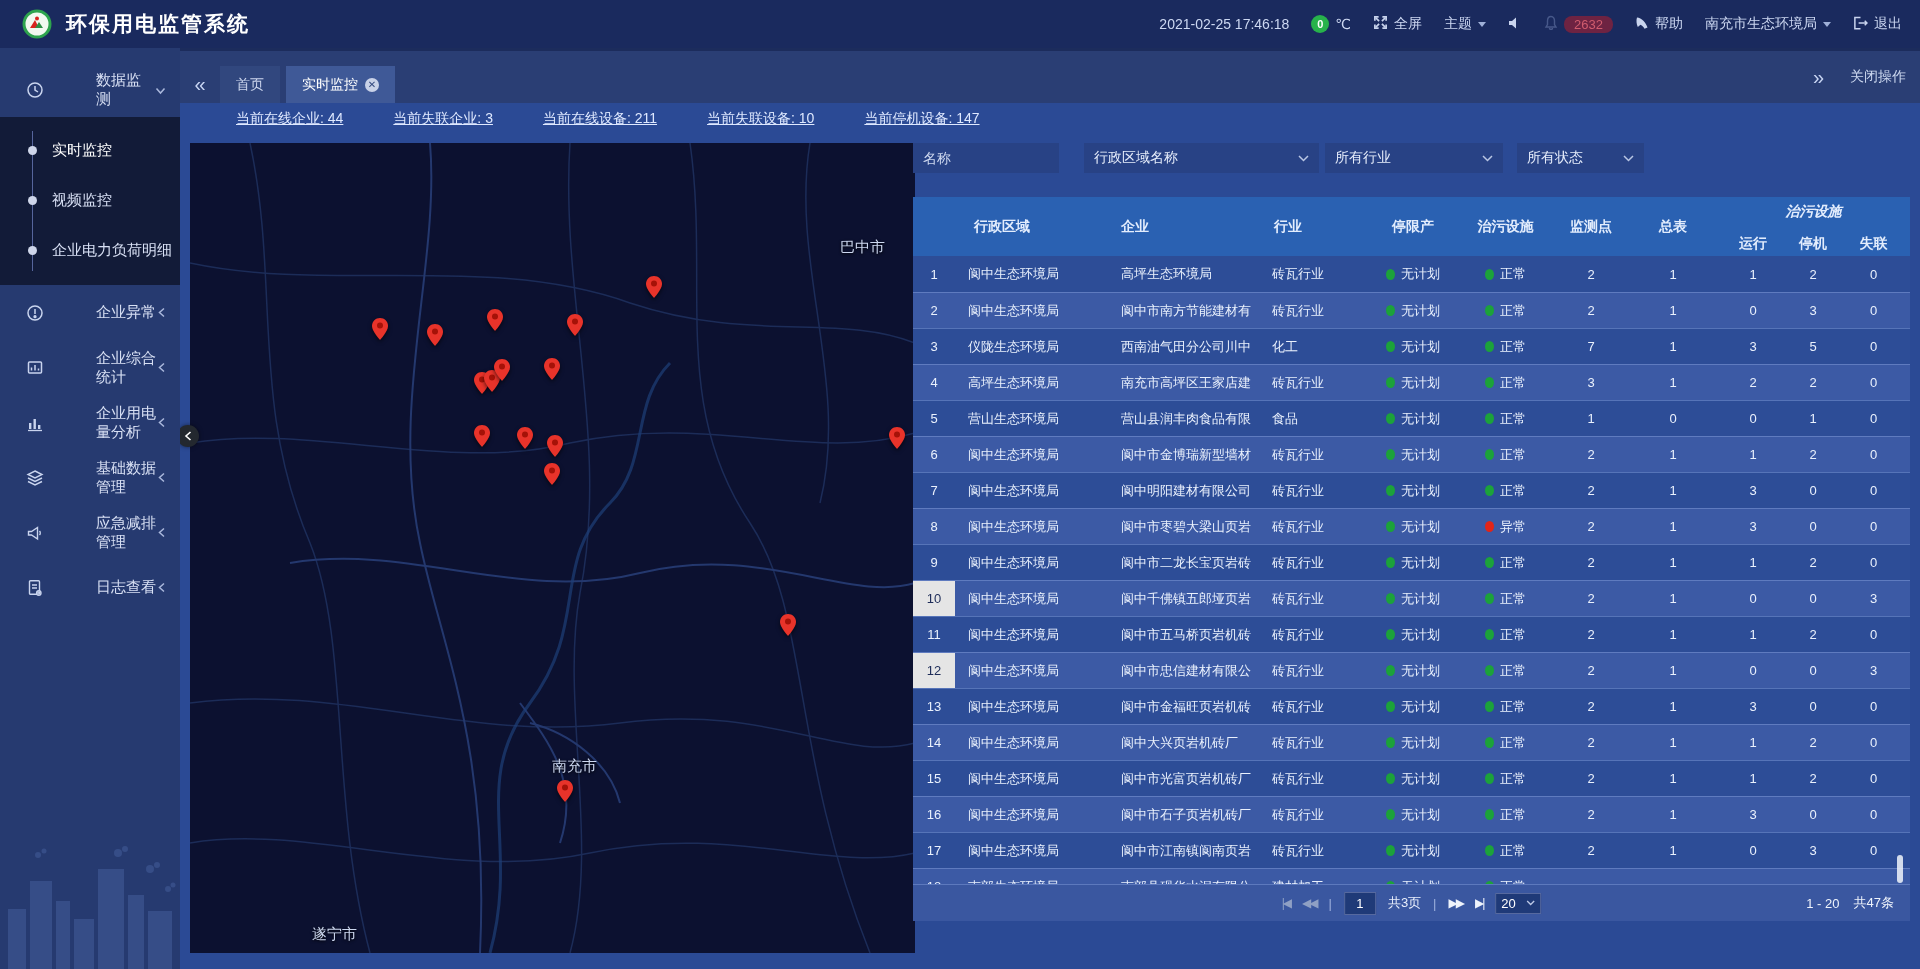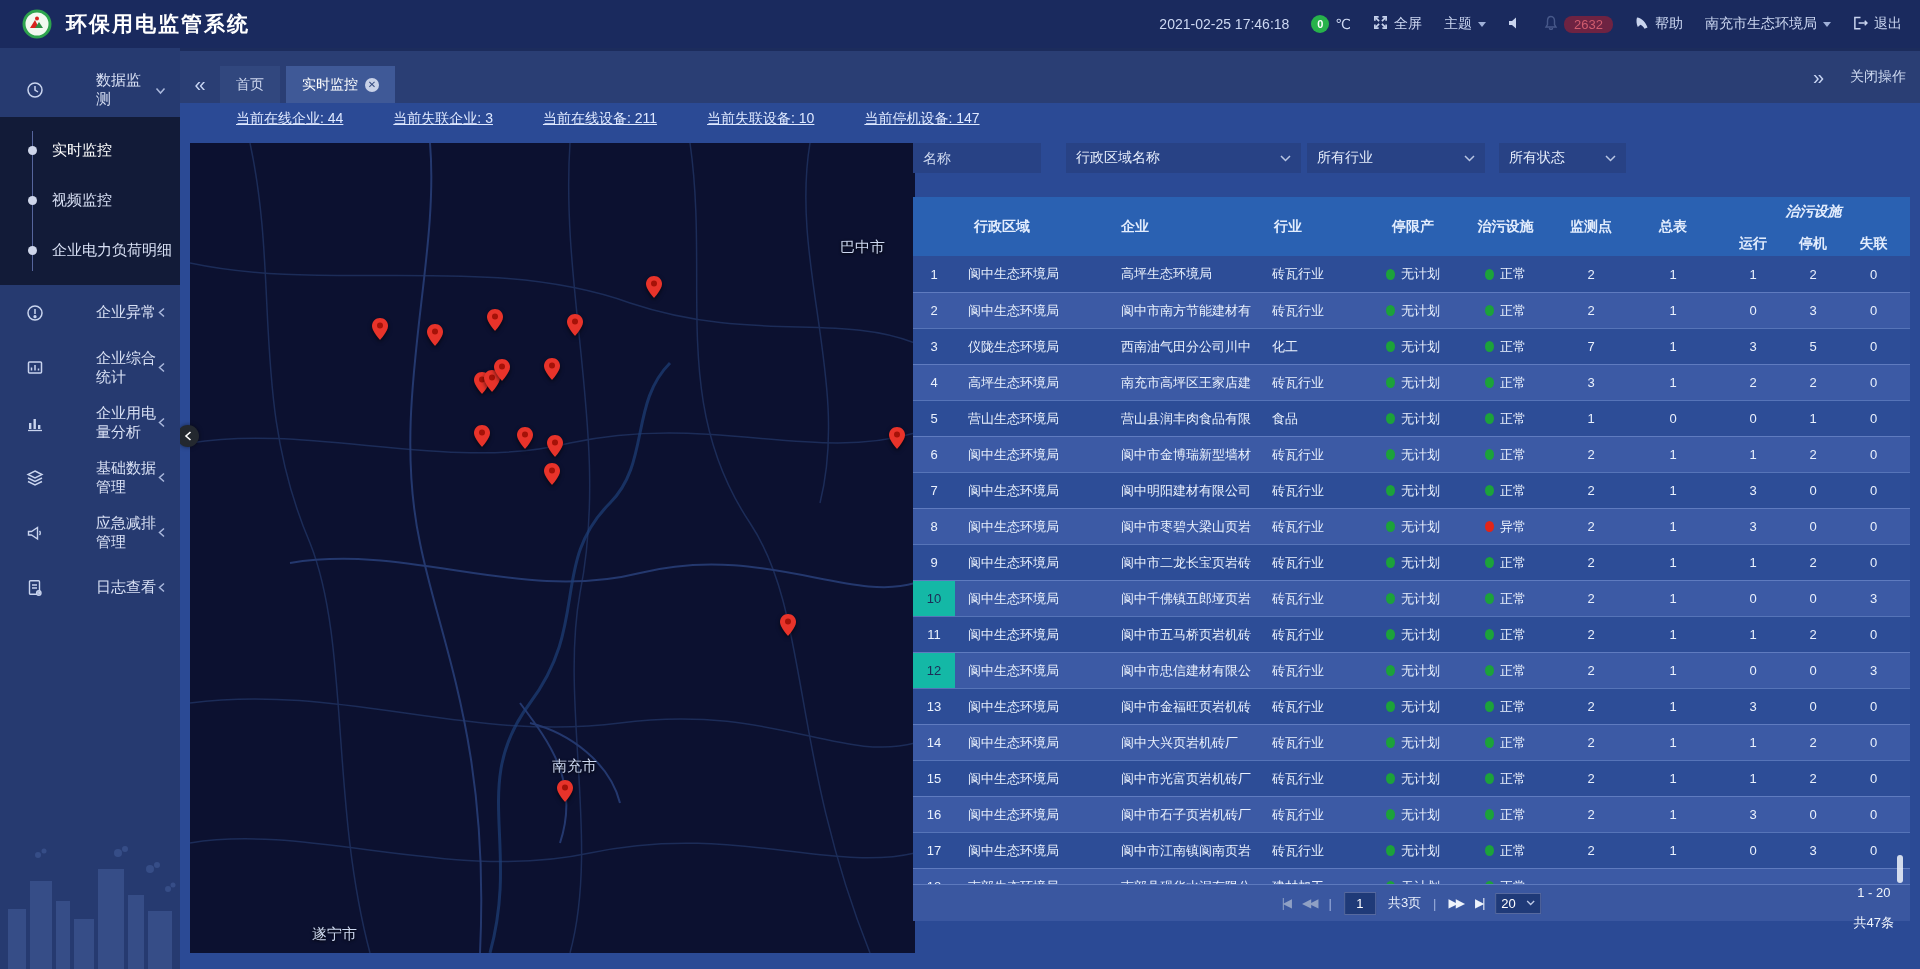--- a/index.html
+++ b/index.html
@@ -75,35 +75,35 @@
 
   .rows-viewport{position:absolute;left:0;top:113px;width:997px;height:628px;overflow:hidden;}
   .trow{height:36px;box-sizing:border-box;border-top:1px solid rgba(137,164,224,.45);font-size:13px;color:#eaf1fd;cursor:pointer;}
   .trow:first-child{border-top:none;}
   .trow.odd{background:#2d4d97;}
   .trow.even{background:#3c5aa5;}
   .tc{display:flex;align-items:center;justify-content:center;overflow:hidden;white-space:nowrap;}
   .tc.left{justify-content:flex-start;}
   .tc.pl{padding-left:13px;}
   .tc.pl2{padding-left:4px;}
-  .idx.gray{background:#14b8a6;color:#1d2c58;}
+  .idx.gray{background:#e5e5e5;color:#1d2c58;}
   .dot{width:9px;height:11px;border-radius:50%;margin-right:6px;flex:0 0 auto;}
   .dot.green{background:#1ca23a;}
   .dot.red{background:#e22418;}
 
   .scroll-thumb{position:absolute;right:7px;top:712px;width:6px;height:28px;border-radius:3px;background:rgba(240,244,250,.85);cursor:pointer;}
 
   .pagination{position:absolute;left:0;top:741px;width:997px;height:36px;background:#3a57a0;border-top:1px solid rgba(137,164,224,.45);}
   .pg-center{position:absolute;left:50%;top:0;height:36px;transform:translateX(-50%);display:flex;align-items:center;gap:12px;font-size:13px;}
   .pg-btn{letter-spacing:-2px;font-size:12px;cursor:pointer;color:#eef3fb;}
   .pg-btn.disabled{color:#8fa0c4;cursor:default;}
   .pg-sep{color:#9db0dc;}
   .pg-input{width:30px;height:21px;background:#1f3a78;border:1px solid #56699f;color:#fff;display:flex;align-items:center;justify-content:center;font-size:13px;}
   .pg-size{width:46px;height:21px;background:#1f3a78;border:1px solid #56699f;color:#fff;display:flex;align-items:center;justify-content:space-between;padding:0 5px;box-sizing:border-box;font-size:13px;cursor:pointer;}
-  .pg-right{position:absolute;right:16px;top:0;height:36px;display:flex;align-items:center;gap:14px;font-size:13px;color:#eef3fb;flex-direction:column;}
+  .pg-right{position:absolute;right:16px;top:0;height:36px;display:flex;align-items:center;gap:14px;font-size:13px;color:#eef3fb;}
 </style>
 </head>
 <body>
 
 <div class="screen">
 
   <header class="app-header">
     <span class="logo">
       <svg width="30" height="30" viewBox="0 0 30 30">
         <circle cx="15" cy="15" r="13" fill="#f2f9f0" stroke="#2ea44e" stroke-width="3"></circle>
@@ -411,21 +411,21 @@
           <span class="pin" style="left: 367px; top: 637px;"><svg width="16" height="22" viewBox="0 0 16 22">
               <path d="M8 0 C3.5 0 0 3.5 0 8 c0 5.5 8 14 8 14 s8 -8.5 8 -14 C16 3.5 12.5 0 8 0 Z" fill="#e8332a"></path>
               <circle cx="8" cy="7.5" r="3" fill="#a51208"></circle>
             </svg></span>
         </div>
     </div>
 
     <div class="right-panel">
 
       <div class="filters">
-        <input class="fbox" style="width: 128px;" placeholder="名称">
+        <input class="fbox" style="width: 146px;" placeholder="名称">
         <span style="width:25px;"></span>
         <div class="fbox select" style="width:235px;">
           <span>行政区域名称</span>
           <svg width="11" height="7" viewBox="0 0 11 7">
               <path d="M1 1 L5.5 5.5 L10 1" stroke="#b9c6e4" stroke-width="1.5" fill="none"></path>
             </svg>
         </div>
         <span style="width:6px;"></span>
         <div class="fbox select" style="width:178px;">
           <span>所有行业</span>

